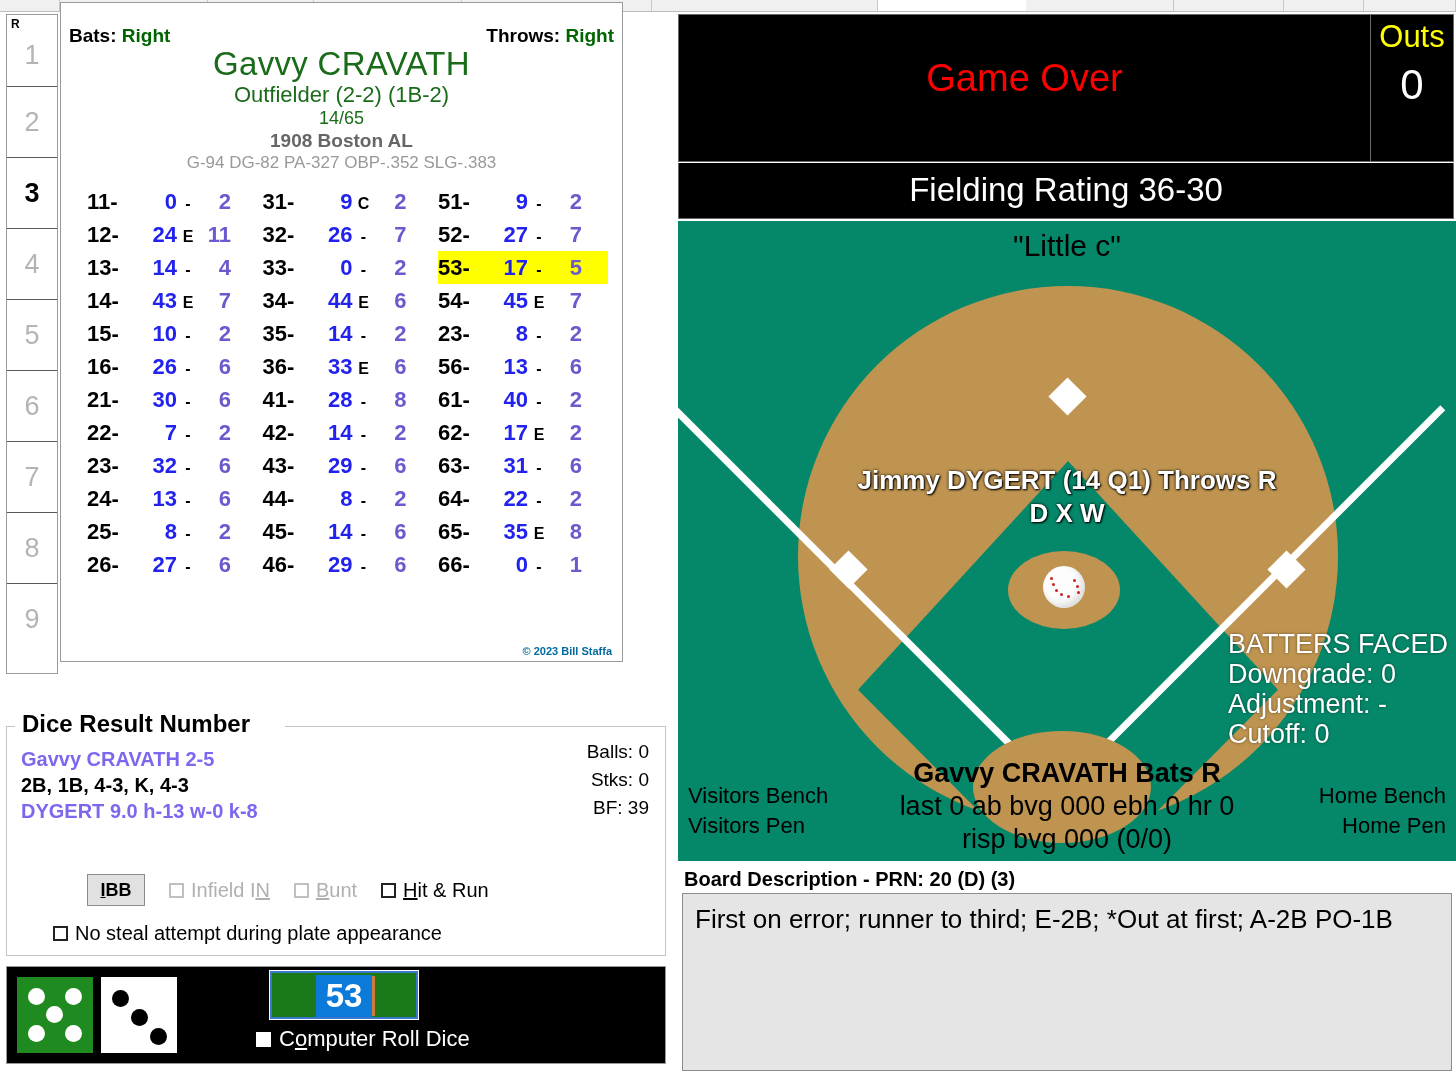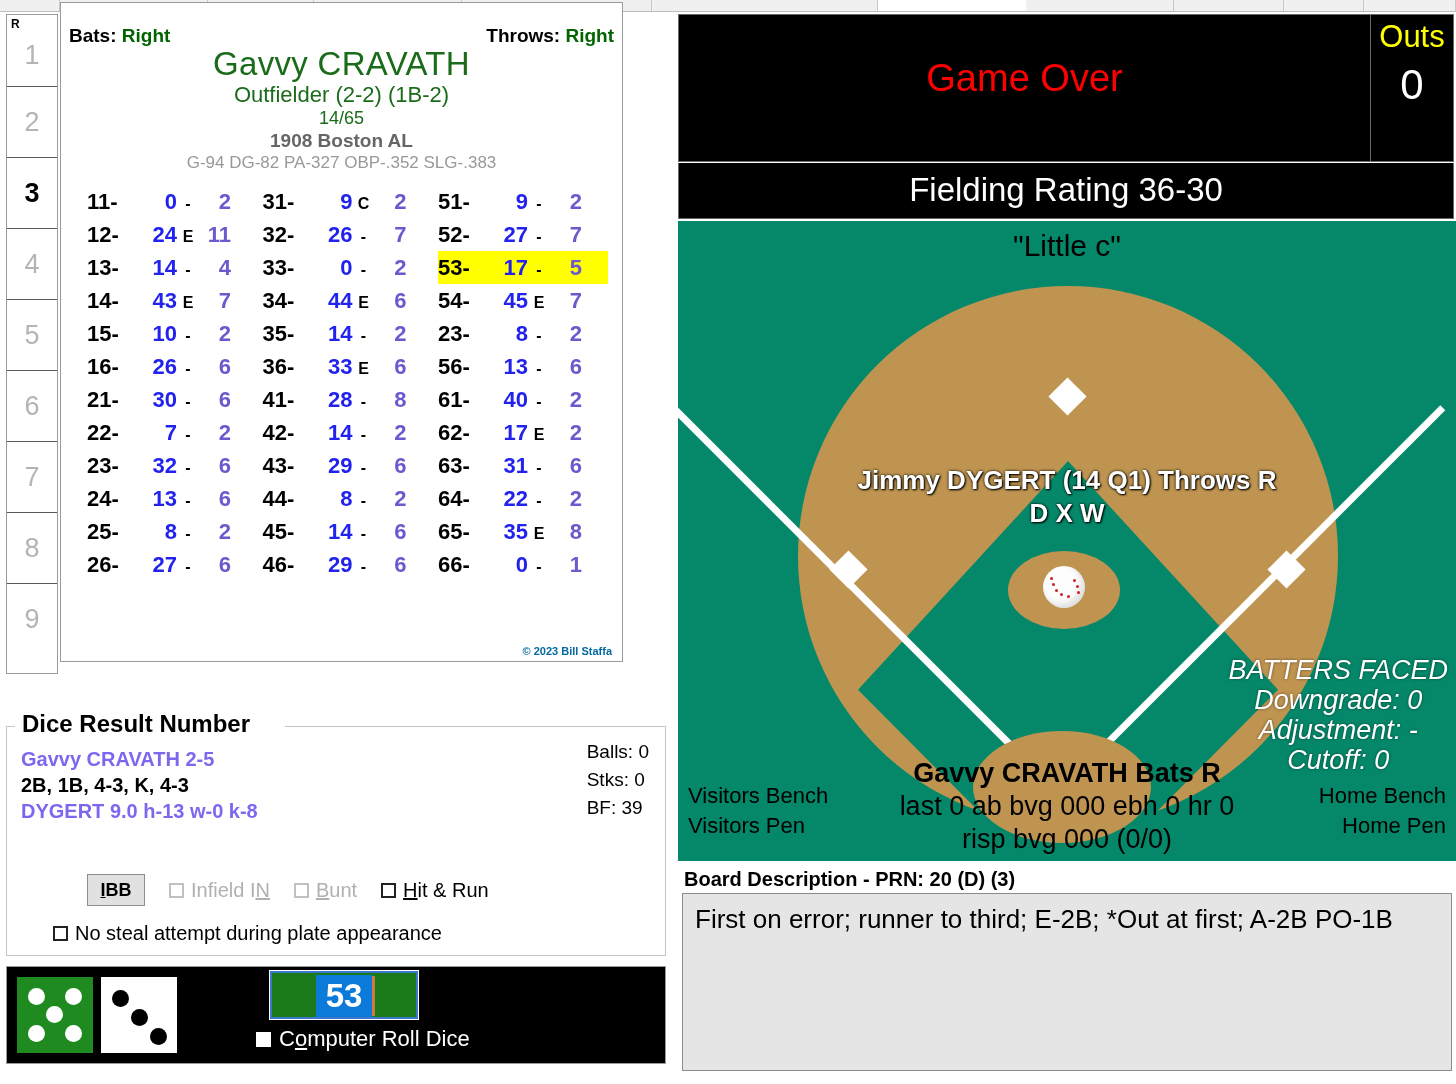--- a/index.html
+++ b/index.html
@@ -78,21 +78,21 @@
     position:absolute; left:10px; top:-16px; background:#fff; padding:0 5px;
     font-size:24px; font-weight:bold; color:#000;
   }
   .grp-border-t1 { position:absolute; left:0; top:0; width:8px; height:1px; background:#c4c4c4; }
   .grp-border-t2 { position:absolute; right:0; top:0; left:278px; height:1px; background:#c4c4c4; }
 
   .res-line1 { position:absolute; left:14px; top:22px; font-size:20px; font-weight:bold; color:#7b68ee; }
   .res-line2 { position:absolute; left:14px; top:48px; font-size:20px; font-weight:bold; color:#000; }
   .res-line3 { position:absolute; left:14px; top:74px; font-size:20px; font-weight:bold; color:#7b68ee; }
 
-  .counts { position:absolute; right:16px; top:12px; font-size:19px; color:#000; }
+  .counts { position:absolute; right:16px; top:12px; text-align:right; font-size:19px; color:#000; }
   .counts div { line-height:28px; }
 
   .ctrlrow { position:absolute; left:0; top:148px; width:660px; display:flex; align-items:center; padding-left:80px; }
   .ibb-btn {
     width:58px; height:32px; background:#e1e1e1; border:1px solid #8c8c8c;
     font-size:18px; font-weight:bold; color:#000; text-align:center; line-height:30px;
   }
   .ibb-btn u { text-decoration:underline; }
   .cb-item { display:flex; align-items:center; margin-left:24px; font-size:20px; color:#000; }
   .cb-item.disabled { color:#b0b0b0; }
@@ -199,24 +199,23 @@
 
   .f-little { position:absolute; left:0; right:0; top:8px; text-align:center; font-size:30px; color:#000; }
   .f-esc    { position:absolute; left:0; right:0; top:46px; text-align:center; font-size:22px; color:#000; font-weight:bold; }
   .f-pitcher{
     position:absolute; left:0; right:0; top:244px; text-align:center;
     font-size:26px; font-weight:bold; color:#fff;
     text-shadow:0 0 3px #000,1px 1px 2px #000;
   }
   .f-pitcher .dxw { display:block; margin-top:2px; }
   .f-bf {
-    position:absolute; right:8px; top:434px; text-align:center;
+    position:absolute; right:8px; top:408px; text-align:left;
     font-size:27px; color:#fff; line-height:30px;
     text-shadow:0 0 3px rgba(0,0,0,.5);
-    font-style:italic;
   }
   .f-batter {
     position:absolute; left:0; right:0; top:536px; text-align:center;
     font-size:27px; color:#000; line-height:33px;
   }
   .f-batter .nm { font-weight:bold; }
   .f-vis { position:absolute; left:10px; top:560px; font-size:22px; color:#000; line-height:30px; }
   .f-home { position:absolute; right:10px; top:560px; font-size:22px; color:#000; line-height:30px; text-align:right; }
 
   

